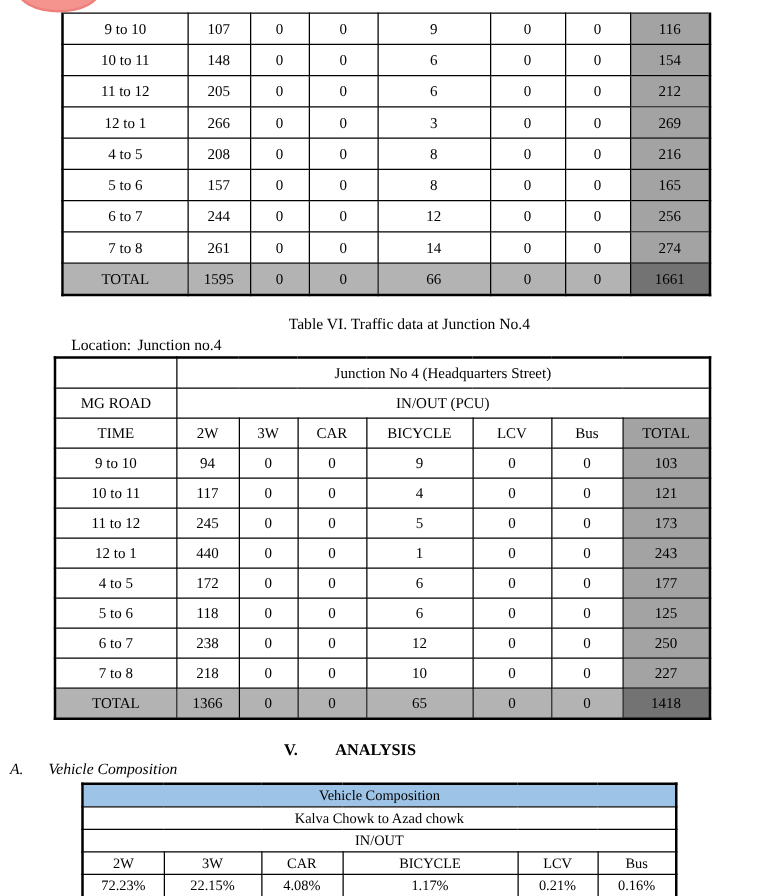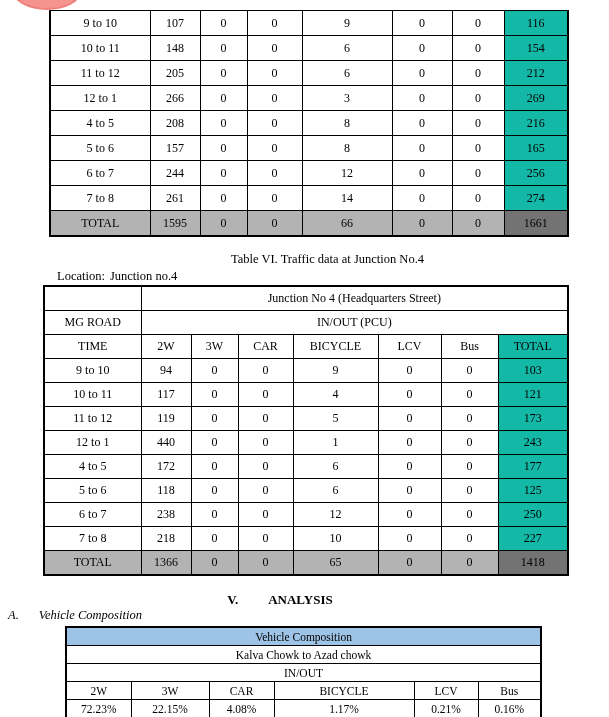--- a/index.html
+++ b/index.html
@@ -15,21 +15,21 @@
   table { border-collapse:collapse; table-layout:fixed; }
   td {
     border:1px solid #000; text-align:center; vertical-align:middle;
     padding:0 2px; overflow:hidden; white-space:nowrap;
   }
   .traffic-table { position:absolute; font-size:12px; }
   .t1 { left:49px; top:10px; width:518px; border:2px solid #000; border-top-width:1px; }
   .t1 td { height:24px; }
   .t2 { left:43px; top:285px; width:524px; border:2px solid #000; }
   .t2 td { height:23px; }
-  .total-col { background:#14b8a6; }
+  .total-col { background:#a3a3a3; }
   .total-row td { background:#b3b3b3; }
   .total-row td.grand-total { background:#737373; }
   .caption { position:absolute; left:45px; top:252px; width:565px; text-align:center; font-size:12.5px; }
   .location-line { position:absolute; left:57px; top:269px; font-size:12.5px; }
   .location-line .u { margin-left:5px; }
   .heading { position:absolute; left:0; top:592px; width:560px; text-align:center; font-weight:bold; font-size:13px; }
   .heading .num { margin-right:30px; }
   .section-a { position:absolute; left:8px; top:608px; font-style:italic; font-size:12.5px; }
   .section-a .letter { margin-right:20px; }
   .comp-table { position:absolute; left:65px; top:626px; width:475px; font-size:11.5px; border:2px solid #000; }
@@ -199,21 +199,21 @@
           <td>117</td>
           <td>0</td>
           <td>0</td>
           <td>4</td>
           <td>0</td>
           <td>0</td>
           <td class="total-col">121</td>
         </tr>
         <tr class="data-row">
           <td>11 to 12</td>
-          <td>119</td>
+          <td>245</td>
           <td>0</td>
           <td>0</td>
           <td>5</td>
           <td>0</td>
           <td>0</td>
           <td class="total-col">173</td>
         </tr>
         <tr class="data-row">
           <td>12 to 1</td>
           <td>440</td>

